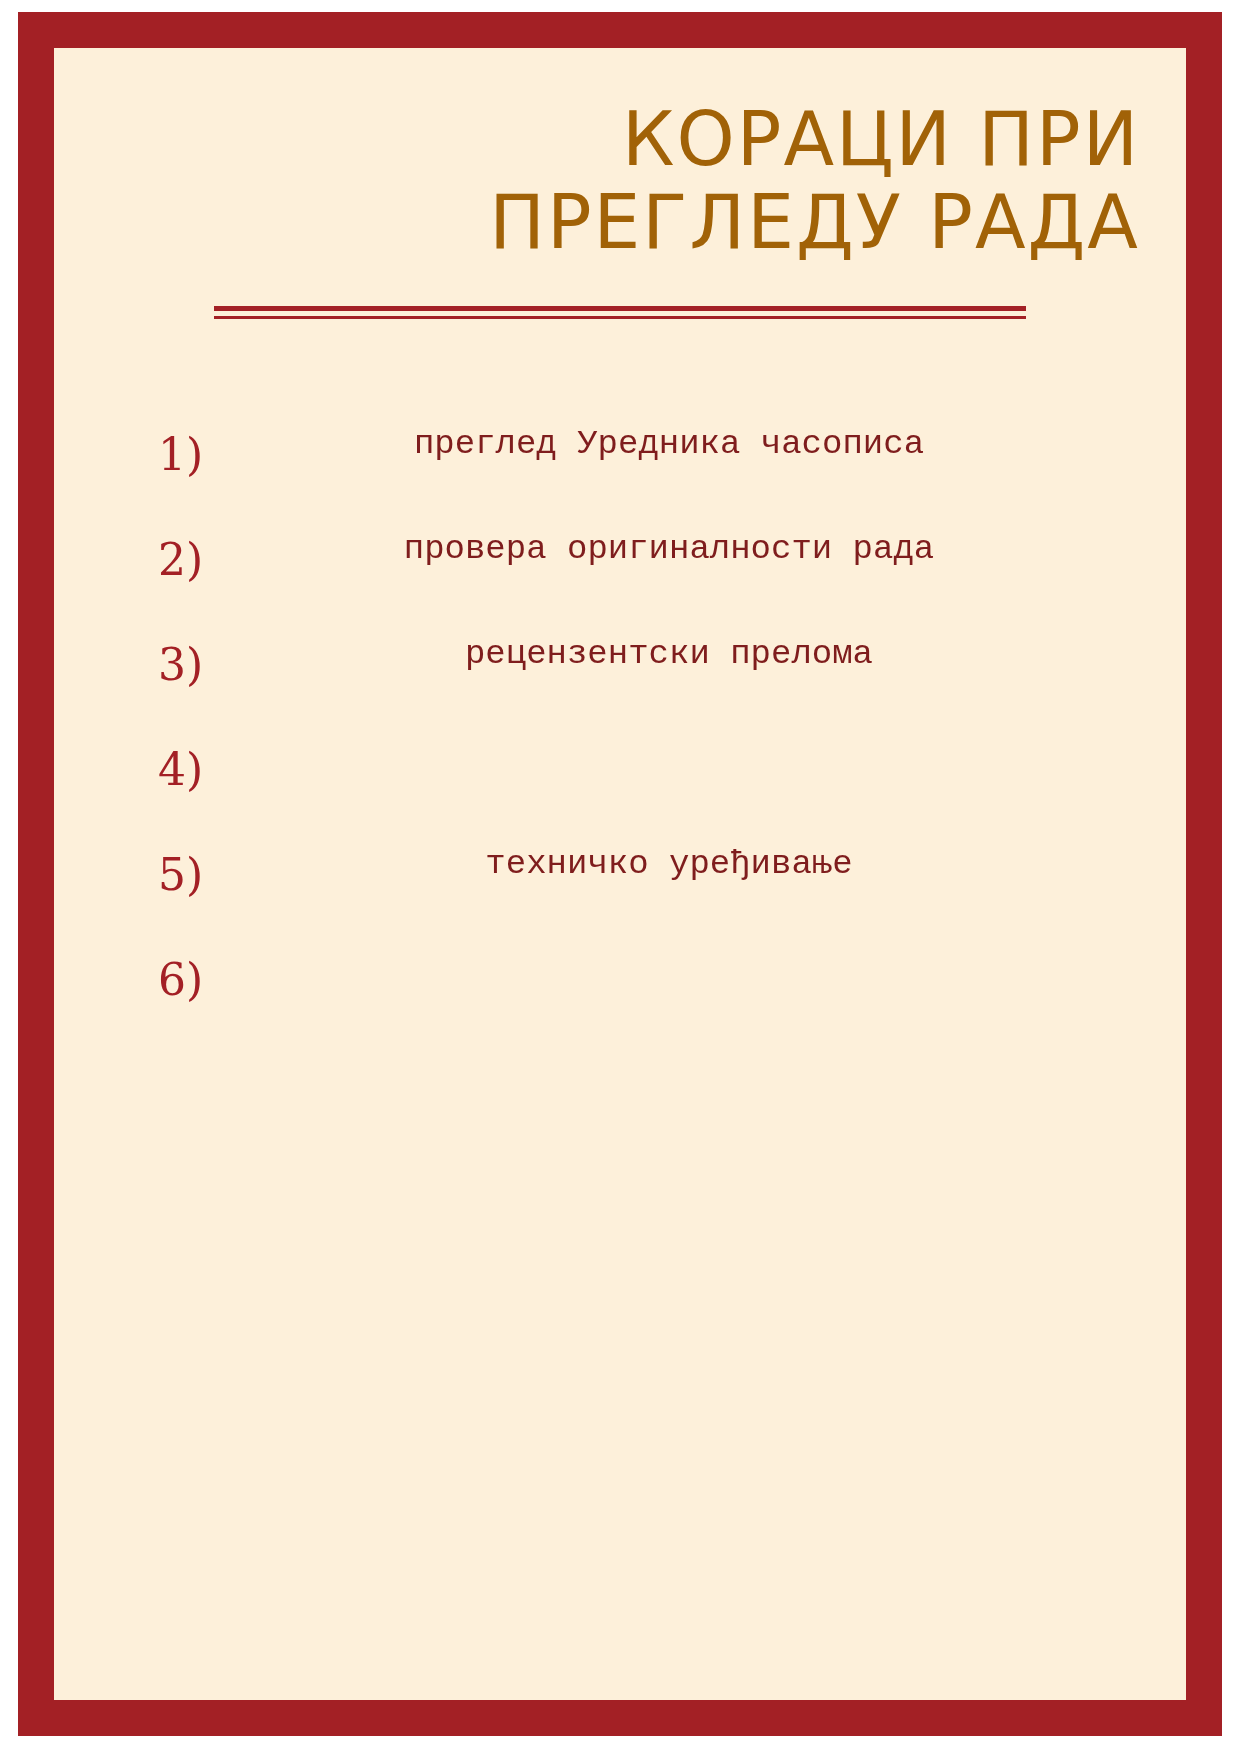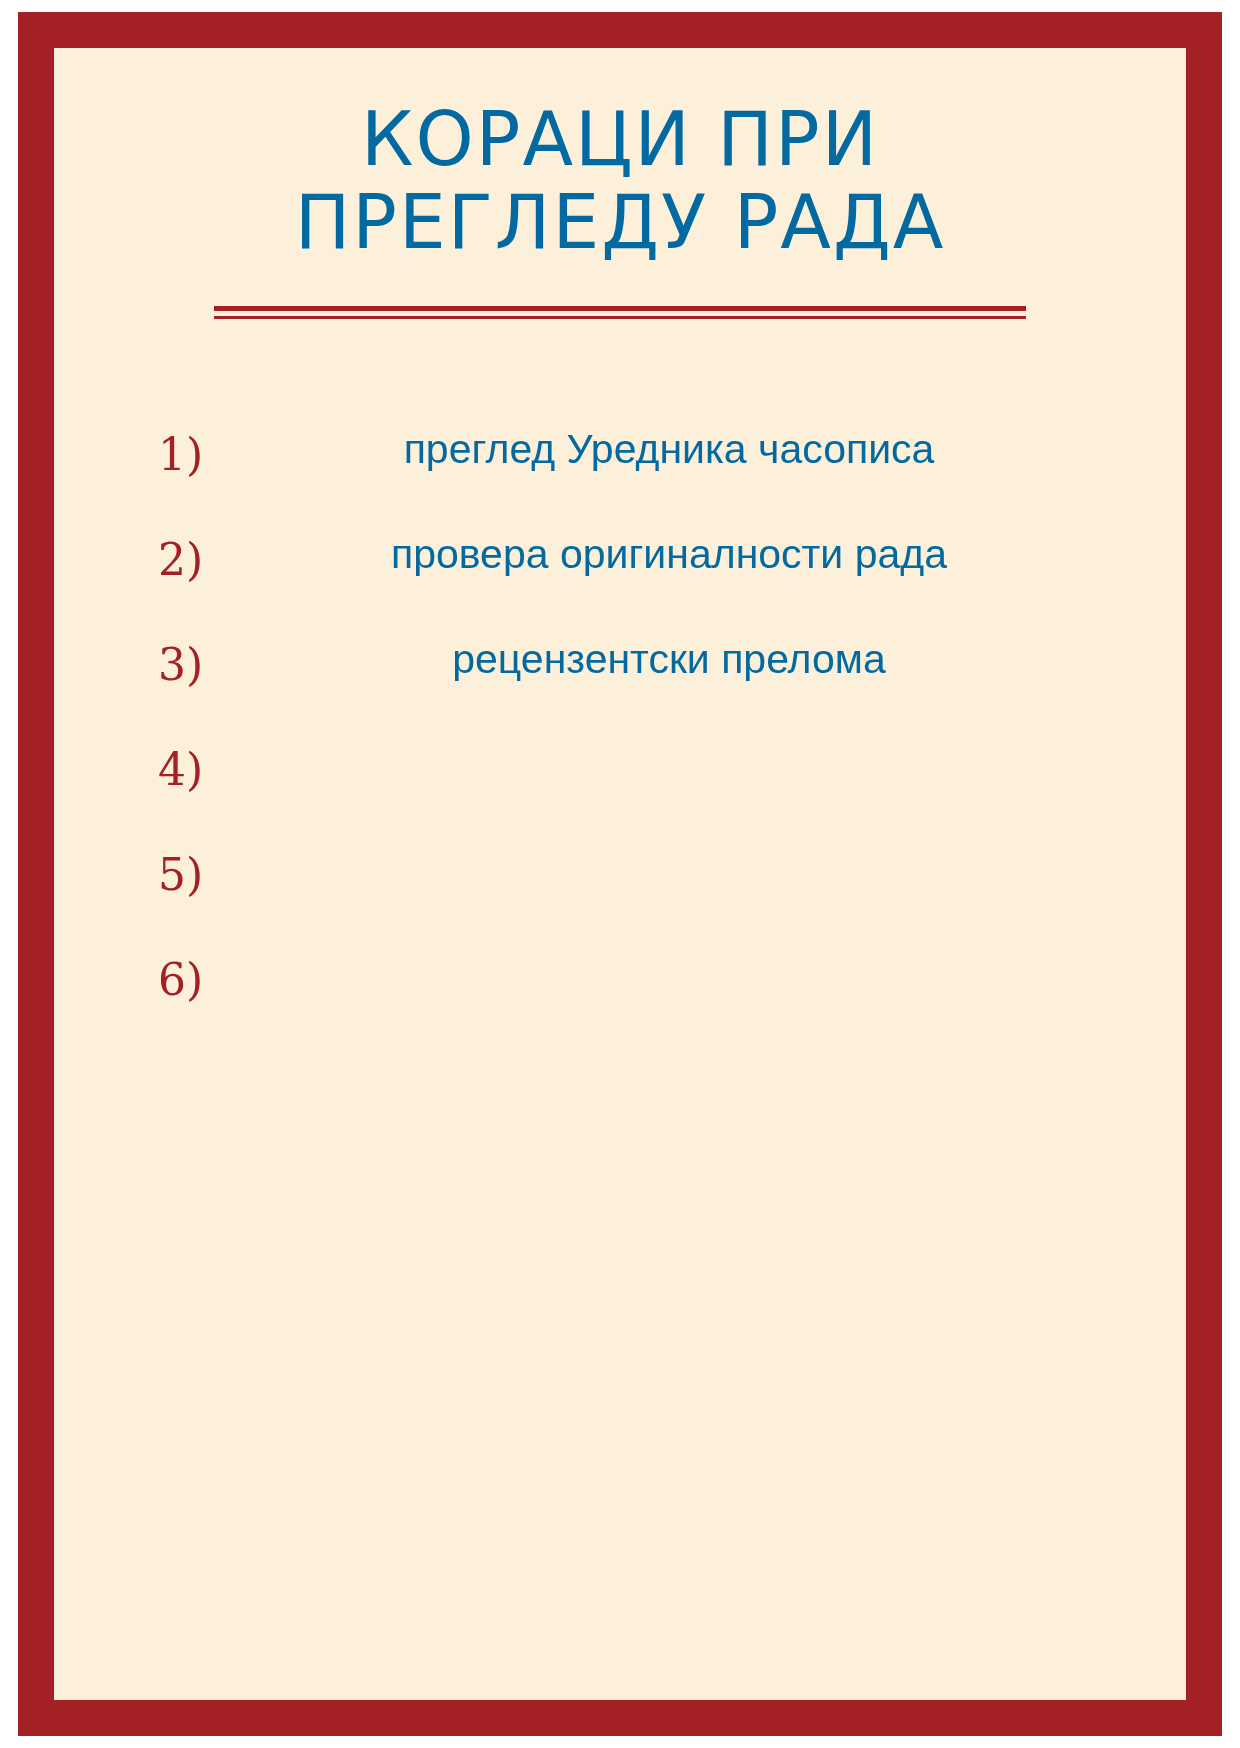--- a/index.html
+++ b/index.html
@@ -29,22 +29,22 @@
   }
   .inner {
     box-sizing: border-box;
     width: 100%;
     height: 100%;
     padding: 34px 46px 40px 46px;
     display: flex;
     flex-direction: column;
   }
   .title {
-    color: #0369a1;
-    text-align: center;
+    color: #a16207;
+    text-align: right;
     font-family: "DejaVu Sans", sans-serif;
     font-weight: 400;
     font-size: 74px;
     line-height: 1.12;
     letter-spacing: 2px;
     margin: 16px 0 0 0;
     white-space: pre-line;
   }
   .rule-wrap {
     margin: 42px auto 0 auto;
@@ -80,23 +80,23 @@
     width: 120px;
     color: #a32025;
     font-family: "DejaVu Serif", serif;
     font-size: 44px;
     line-height: 1.25;
     text-align: left;
     padding-top: 4px;
   }
   .step-text {
     flex: 1 1 auto;
-    color: #0369a1;
-    font-family: Liberation Sans, sans-serif;
-    font-size: 41px;
+    color: #7f1d1d;
+    font-family: Liberation Mono, monospace;
+    font-size: 34px;
     line-height: 1.28;
     text-align: center;
     padding-right: 28px;
   }
   .spacer {
     flex: 1 1 auto;
   }
 </style>
 </head>
 <body>
@@ -130,20 +130,21 @@
           <div class="step-num">3)</div>
           <div class="step-text">рецензентски прелома</div>
         </div>
 
         <div class="step">
           <div class="step-num">4)</div>
         </div>
 
         <div class="step">
           <div class="step-num">5)</div>
+          <div class="step-text">техничко уређивање</div>
         </div>
 
         <div class="step">
           <div class="step-num">6)</div>
         </div>
 
       </div>
 
       <div class="spacer"></div>
 

